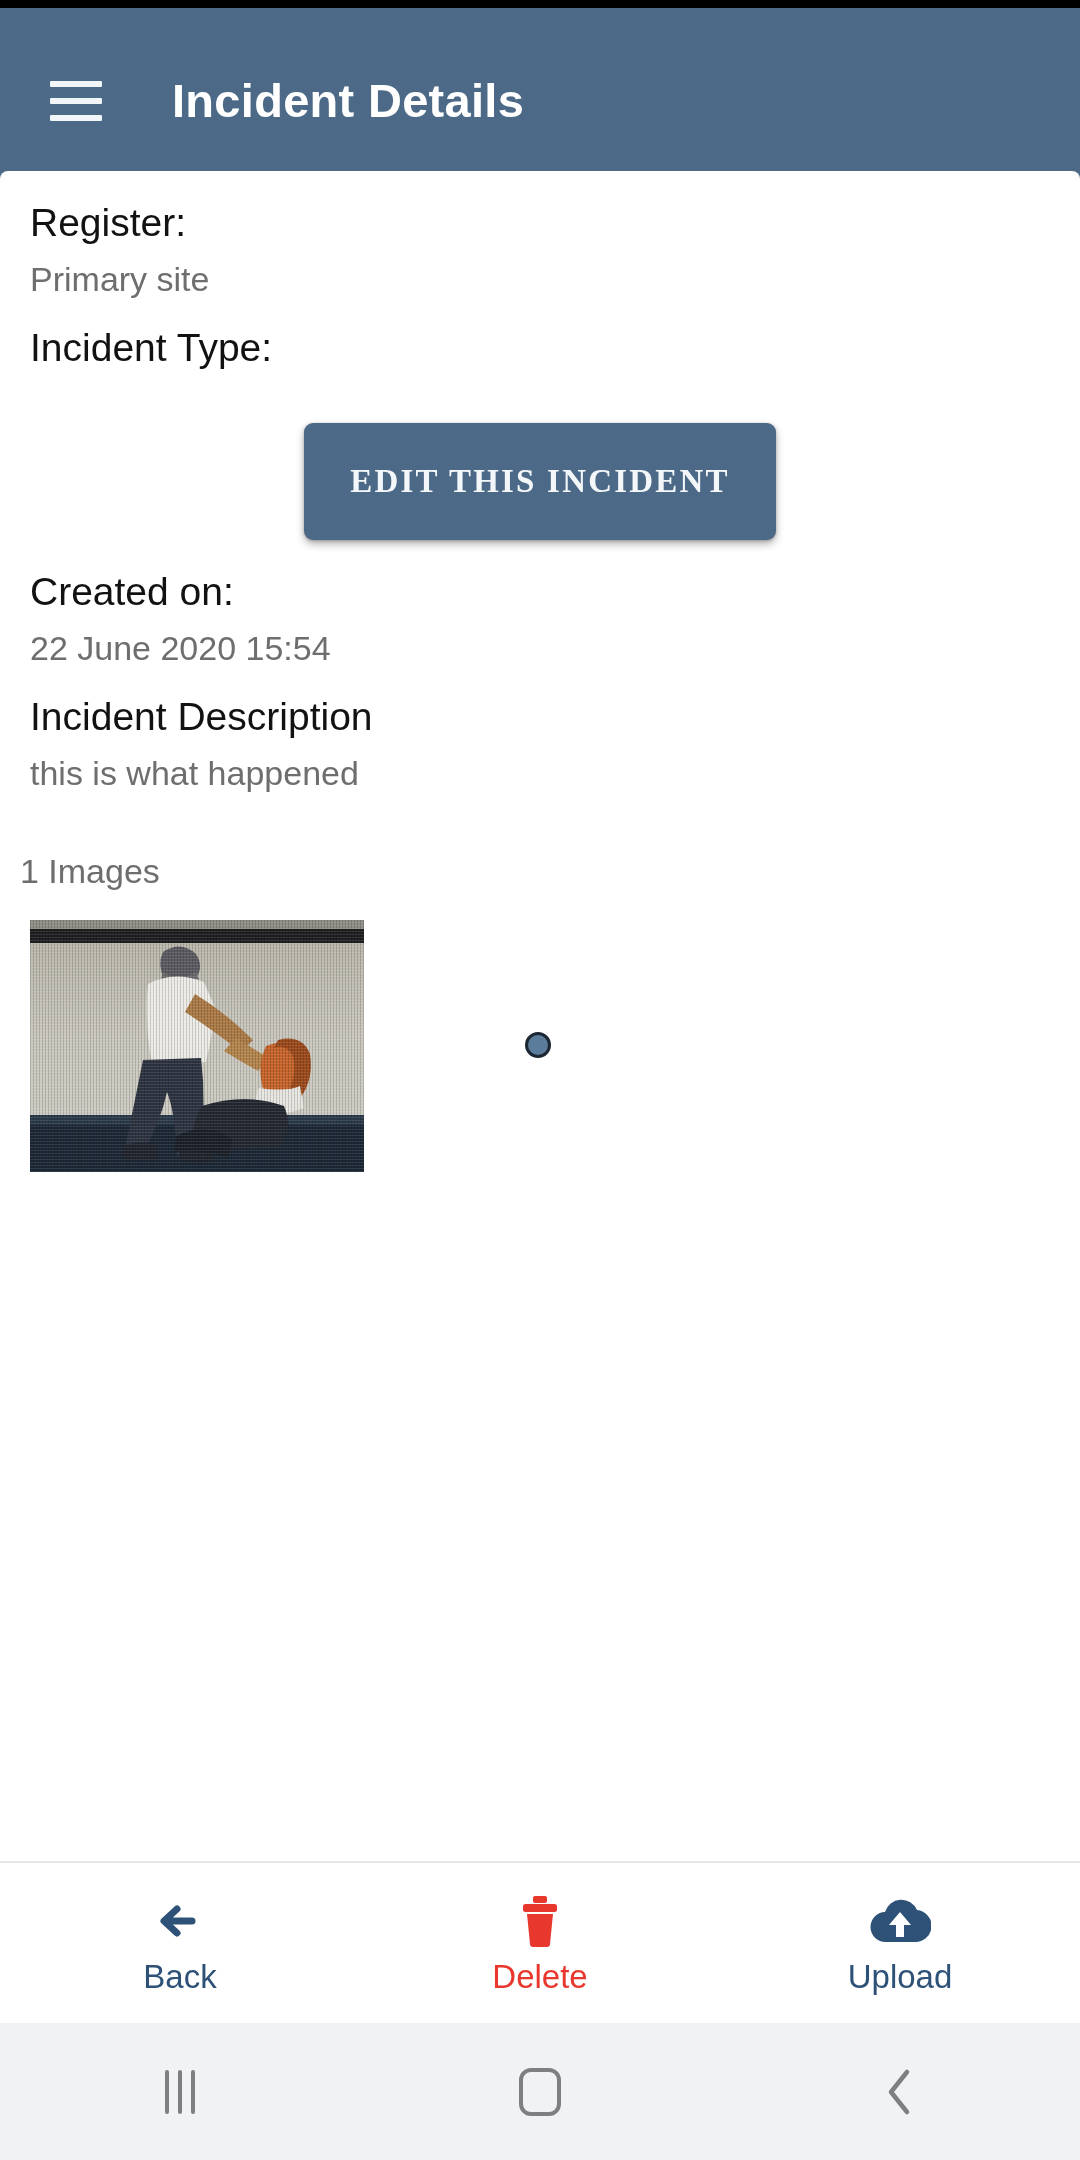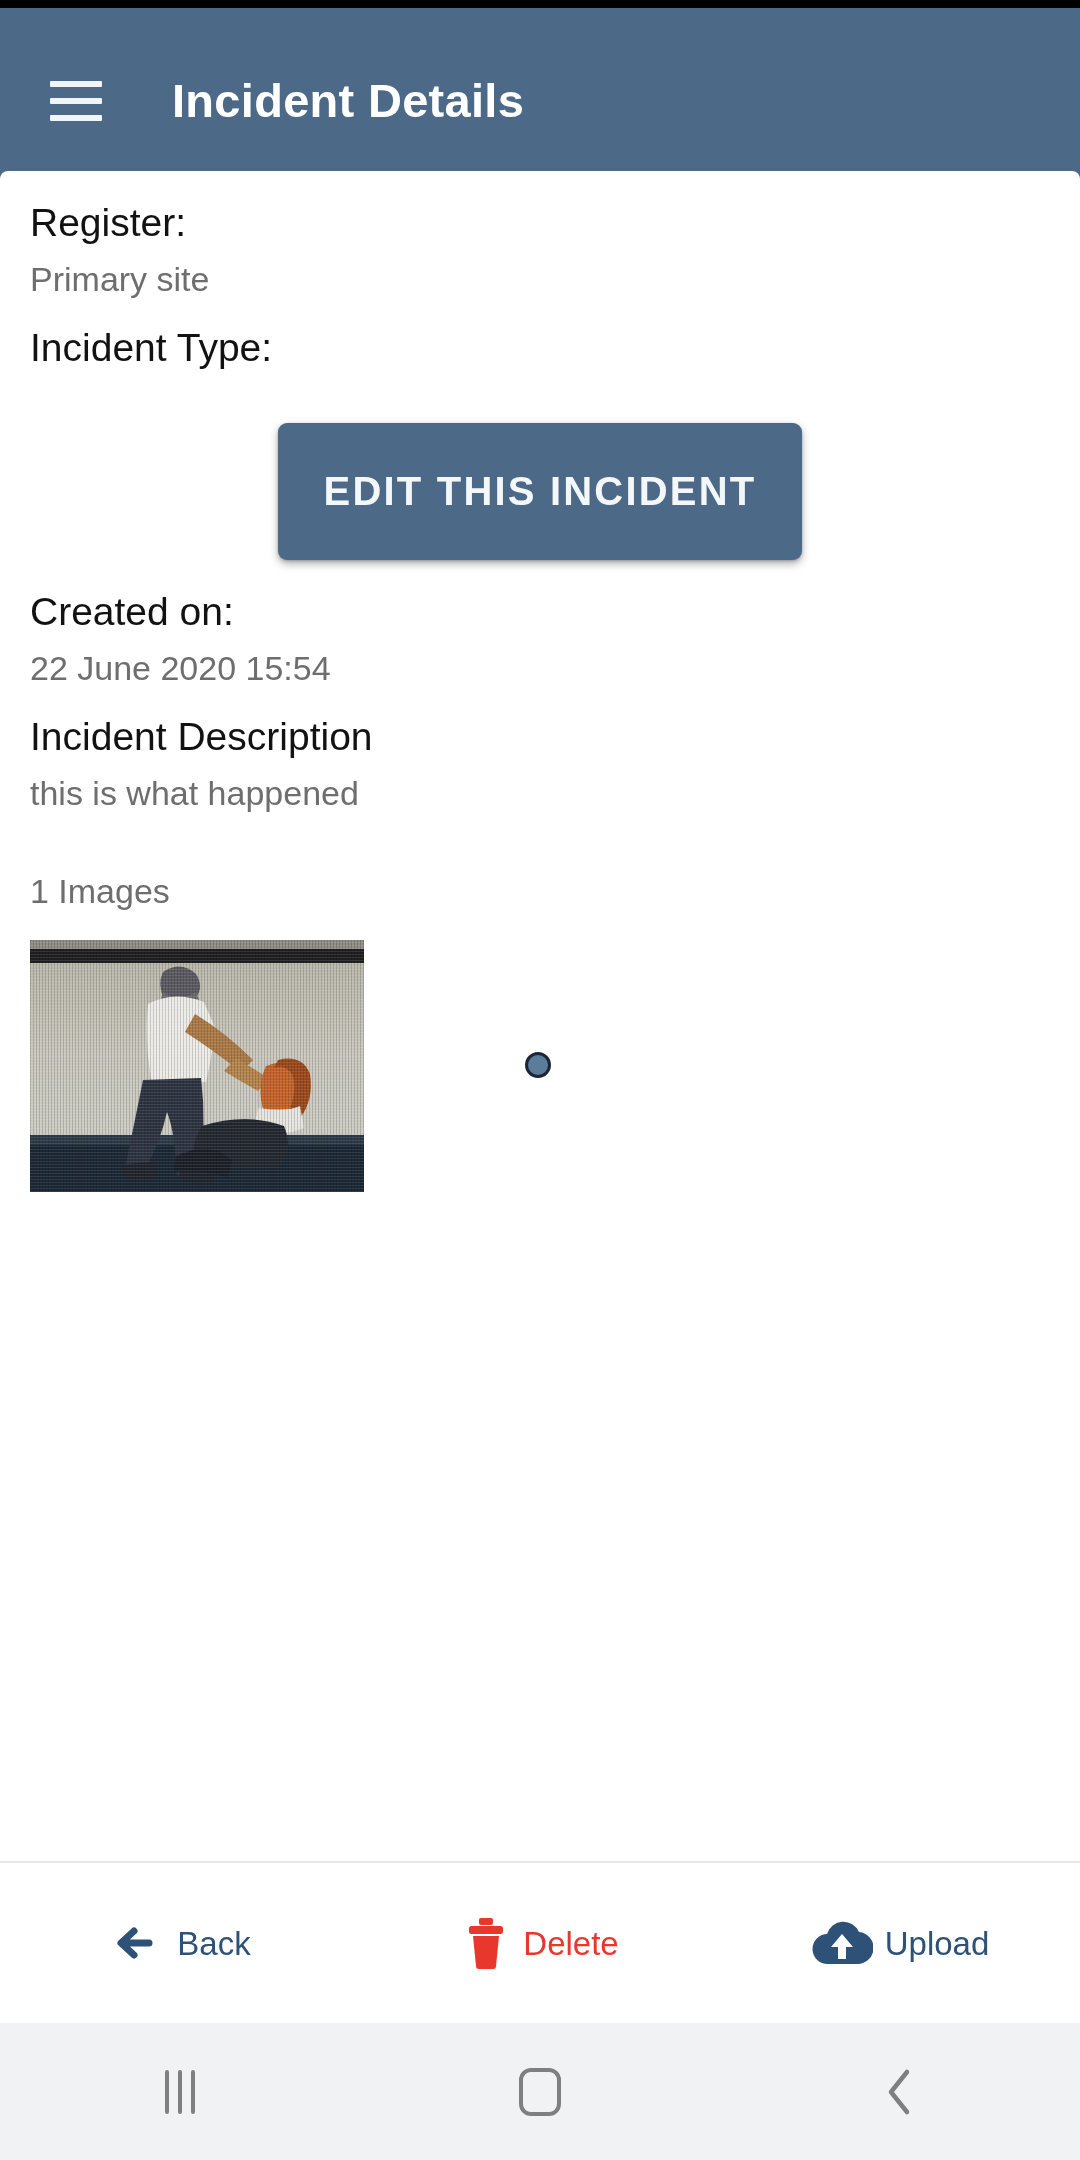--- a/index.html
+++ b/index.html
@@ -98,37 +98,37 @@
   .edit-wrap {
     display: flex;
     justify-content: center;
     margin-top: 56px;
   }
   .edit-btn {
     background: #4c6a87;
     color: #f4f7f9;
     border: none;
     border-radius: 9px;
-    font-size: 40px;
+    font-size: 33px;
     font-weight: bold;
     letter-spacing: 2.2px;
-    font-family: Liberation Sans, sans-serif;
+    font-family: Liberation Serif, serif;
     padding: 0 46px;
-    height: 137px;
+    height: 117px;
     line-height: 113px;
     box-shadow: 0 4px 8px rgba(0,0,0,0.30), 0 1px 3px rgba(0,0,0,0.22);
     cursor: pointer;
     white-space: nowrap;
   }
 
   
   .images-count {
     color: #6e6e6e;
     font-size: 34px;
-    padding: 0 30px;
+    padding: 0 20px;
     margin-top: 64px;
     line-height: 1.0;
   }
   .gallery {
     position: relative;
     margin-top: 32px;
     height: 258px;
   }
   .thumb {
     position: absolute;
@@ -161,21 +161,21 @@
     bottom: 137px;
     height: 160px;
     background: #ffffff;
     border-top: 2px solid #e4e6e8;
     display: flex;
     align-items: center;
   }
   .bottom-item {
     flex: 1;
     display: flex;
-    flex-direction: row;
+    flex-direction: column;
     align-items: center;
     justify-content: center;
     cursor: pointer;
     gap: 12px;
   }
   .bottom-icon { height: 54px; display: flex; align-items: center; justify-content: center; }
   .bottom-label {
     font-size: 33px;
     line-height: 1.0;
   }

